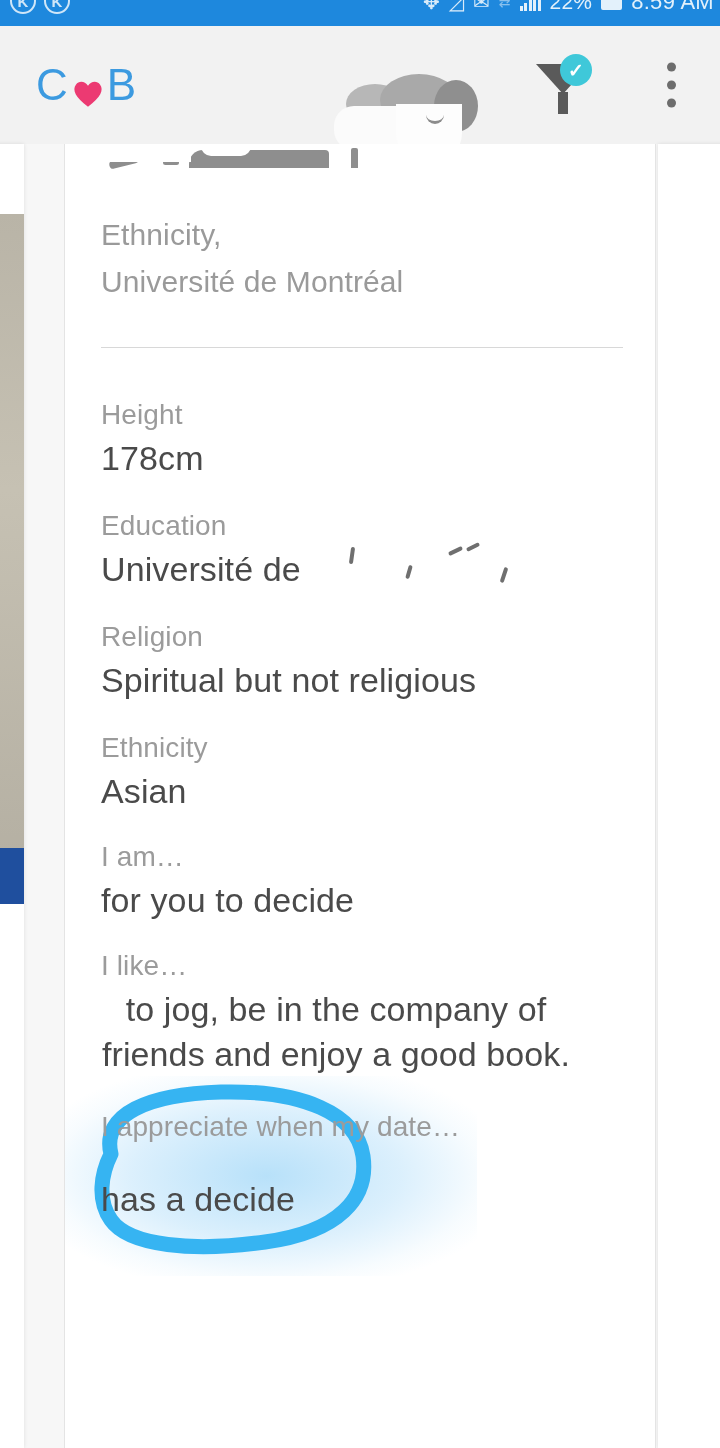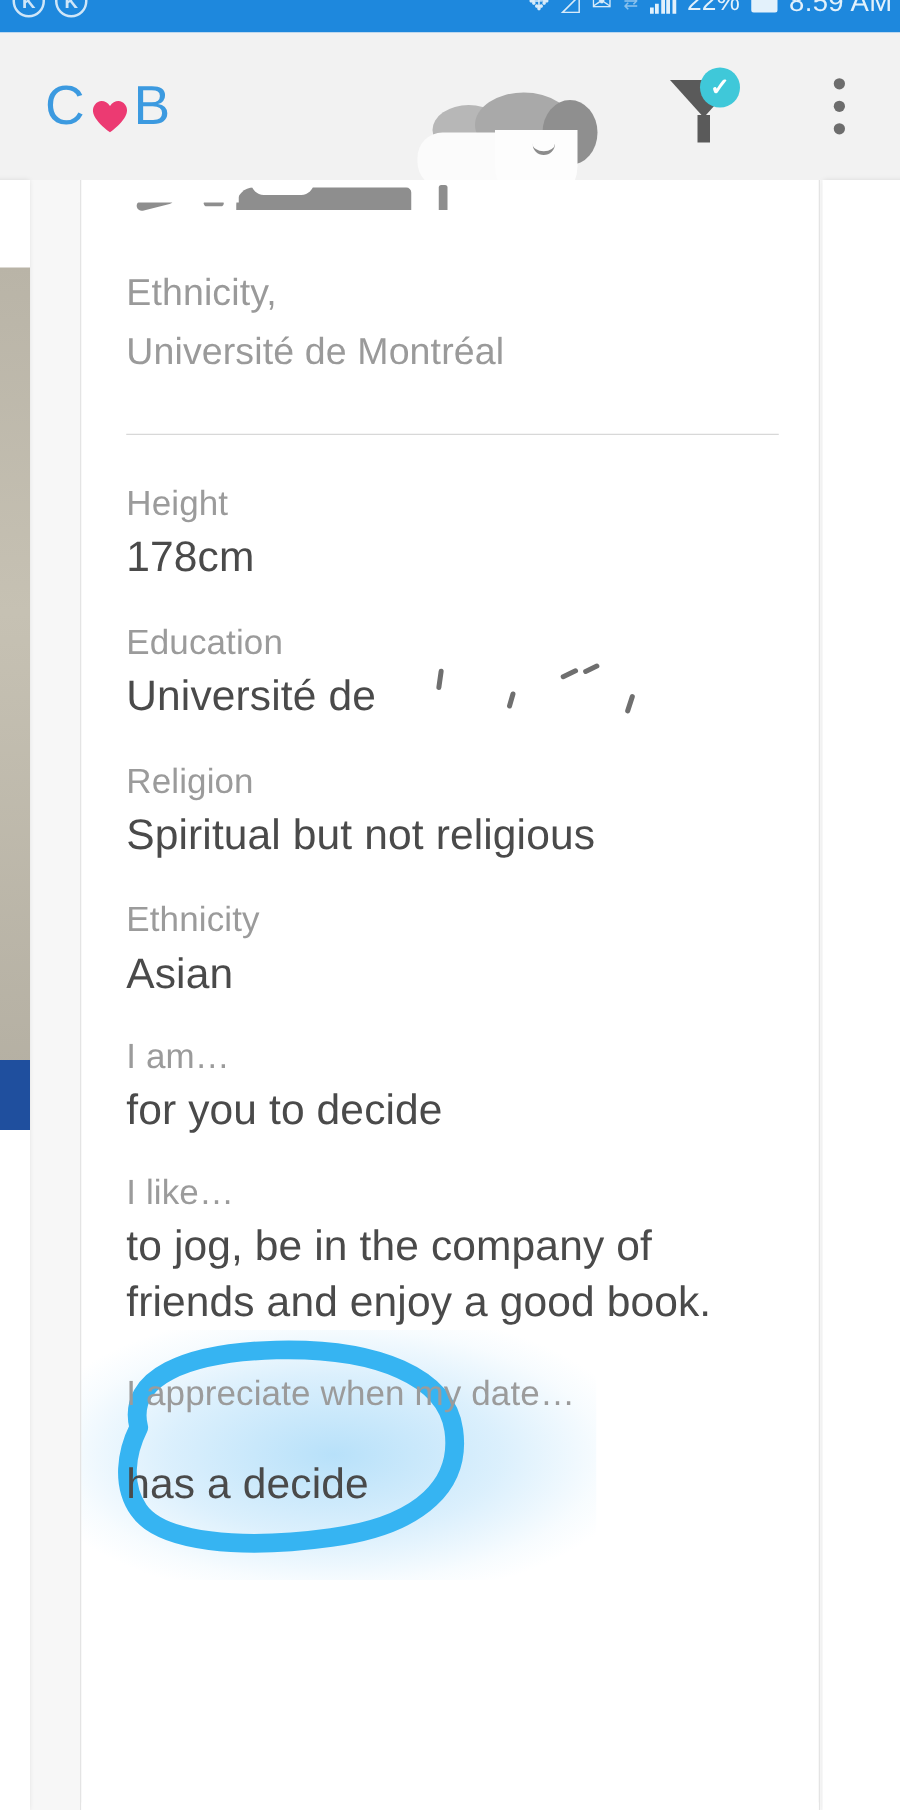--- a/index.html
+++ b/index.html
@@ -162,21 +162,21 @@
   .subline {
     position:absolute; left:36px; top:68px;
     font-size:30px; color:#9a9a9a; line-height:1.55;
     letter-spacing:.1px;
   }
   .divider {
     position:absolute; left:36px; top:203px; width:522px; height:1px;
     background:#d8d8d8;
   }
 
-  .fields { position:absolute; left:36px; top:240px; width:530px; }
+  .fields { position:absolute; left:36px; top:252px; width:530px; }
   .field { margin-bottom:26px; }
   .field .label {
     font-size:28px; color:#9b9b9b; line-height:1.35; letter-spacing:.1px;
   }
   .field .value {
     font-size:34px; color:#4a4a4a; line-height:1.33; letter-spacing:.1px;
     margin-top:2px;
   }
   .field.tight { margin-bottom:24px; }
 
@@ -340,21 +340,21 @@
         <div class="value">Asian</div>
       </div>
 
       <div class="field tight">
         <div class="label">I am…</div>
         <div class="value">for you to decide</div>
       </div>
 
       <div class="field" style="margin-bottom:7px;">
         <div class="label">I like…</div>
-        <div class="value" style="max-width:470px;">to jog, be in the company of friends and enjoy a good book.</div>
+        <div class="value" style="max-width:470px;text-align:center;">to jog, be in the company of friends and enjoy a good book.</div>
       </div>
 
       <div class="field annotated">
         <div class="glow"></div>
         <svg class="scribble" viewBox="0 0 400 210">
           <path d="M58 84 C48 44 96 24 168 22 C250 20 304 44 310 86
                    C316 128 286 162 212 172 C140 182 76 176 58 150
                    C44 130 48 104 58 84 Z" fill="none" stroke="#36b4f2" stroke-width="15" stroke-linecap="round" stroke-linejoin="round"></path>
         </svg>
         <div class="label">I appreciate when my date…</div>

